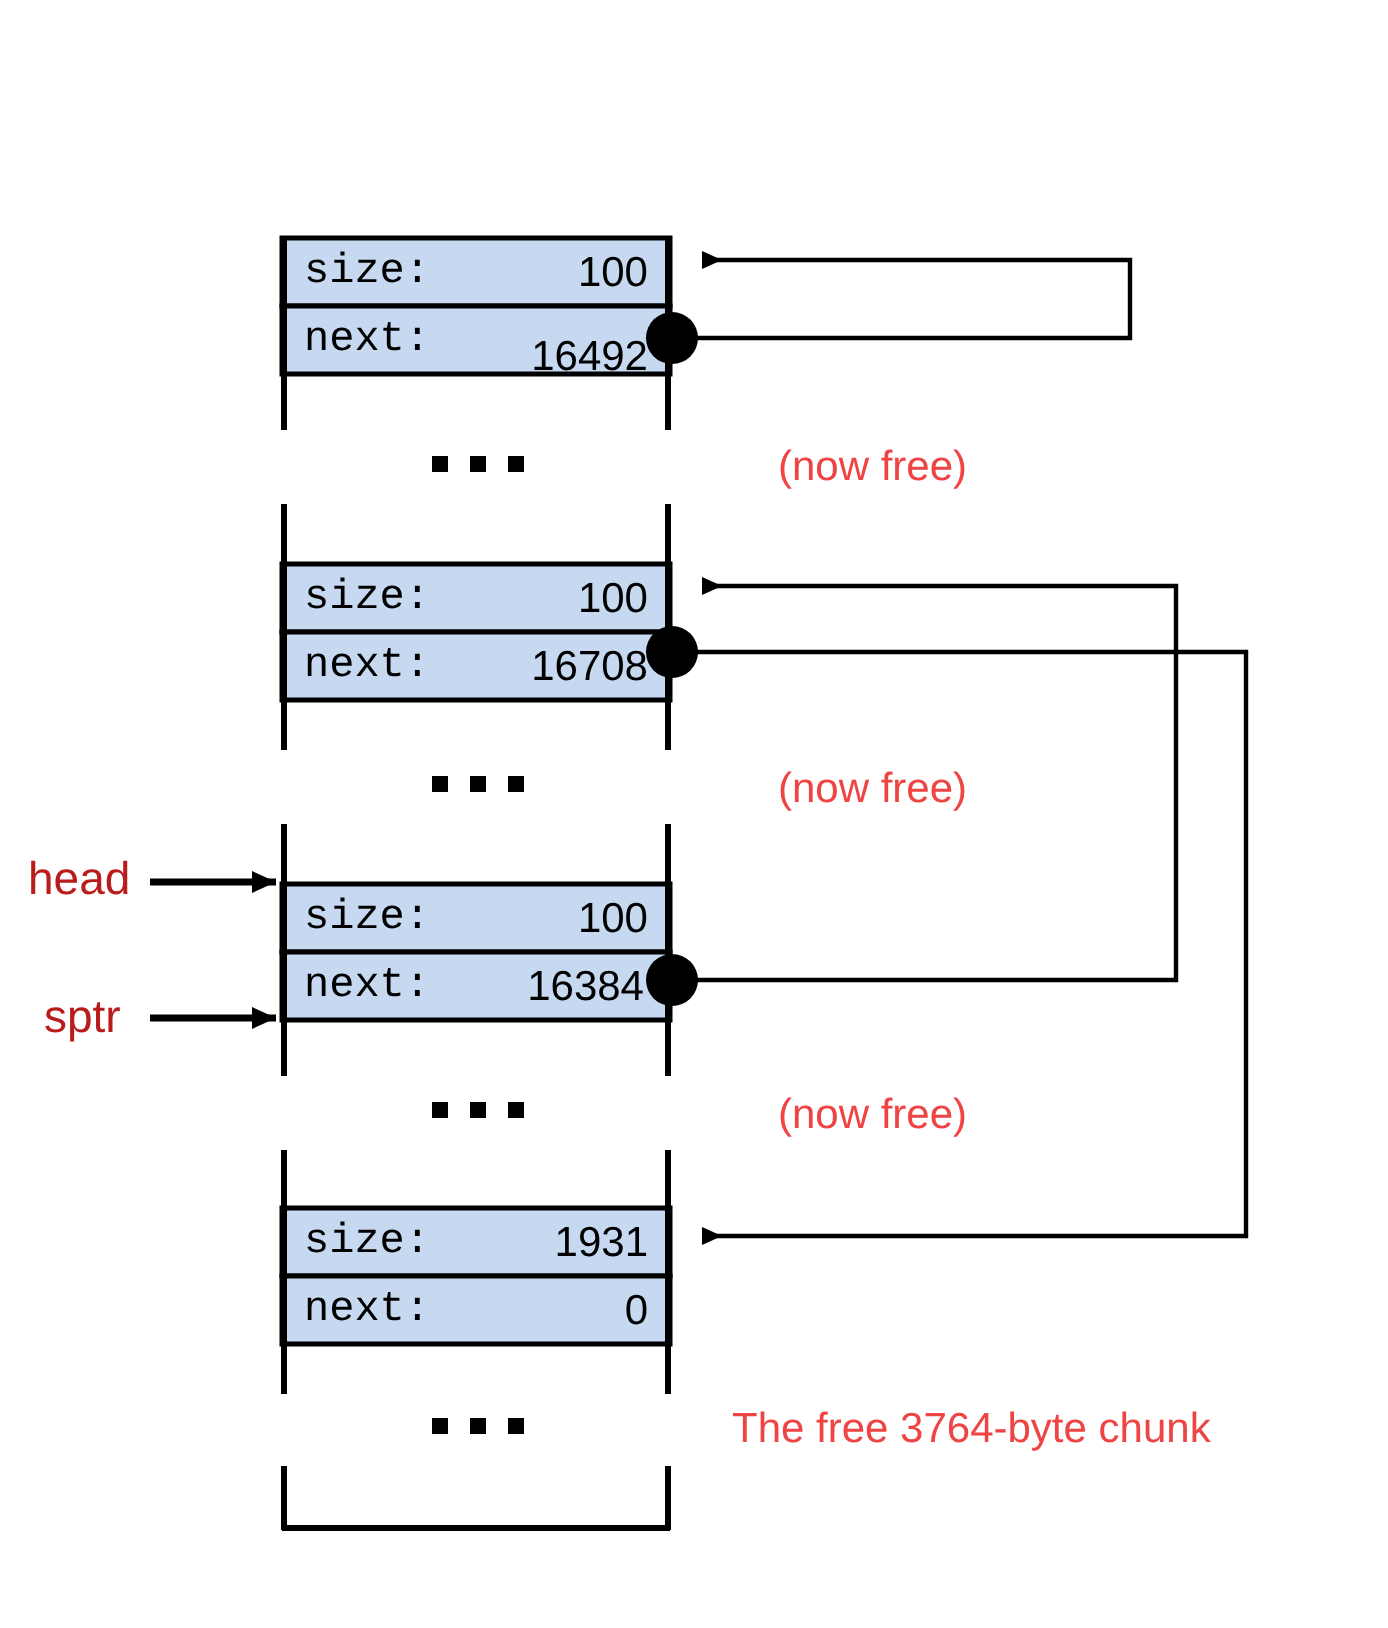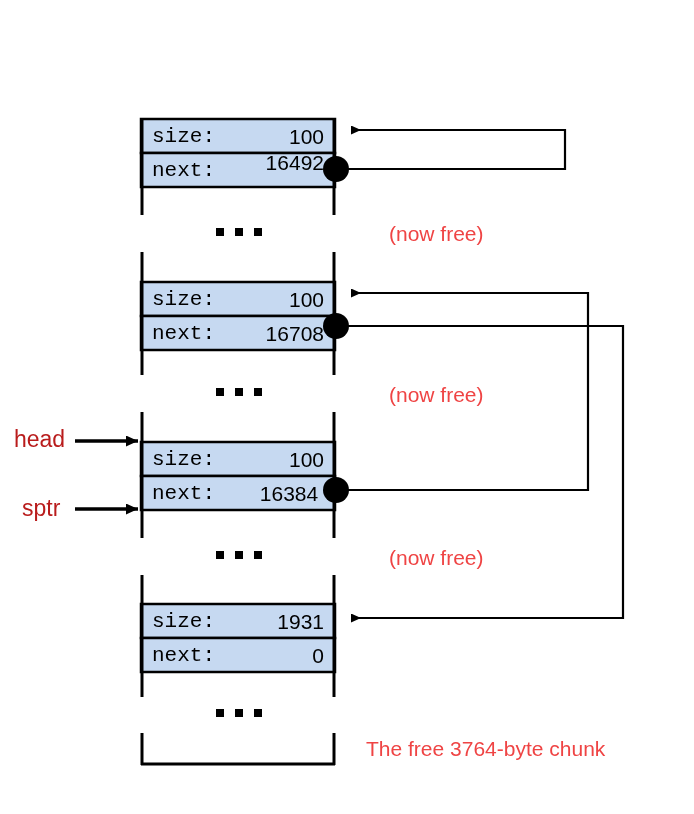--- a/index.html
+++ b/index.html
@@ -129,21 +129,21 @@
     <circle cx="336" cy="490" r="13" fill="#000"></circle>
 
     <line x1="75" y1="441" x2="138" y2="441" stroke="#000" stroke-width="3.5" marker-end="url(#arrowR)"></line>
     <line x1="75" y1="509" x2="138" y2="509" stroke="#000" stroke-width="3.5" marker-end="url(#arrowR)"></line>
   </svg>
 
 
   <div class="txt field-label" style="left:152px; top:126px;">size:</div>
   <div class="txt field-value" style="left:232px; top:126px; width:92px;">100</div>
   <div class="txt field-label" style="left:152px; top:160px;">next:</div>
-  <div class="txt field-value" style="left:222px; top:152px; width:102px;">16492</div>
+  <div class="txt field-value" style="left:222px; top:168px; width:102px;">16492</div>
   <div class="ellipsis" style="left:216px; top:228px;">
     <i></i>
       <i></i>
       <i></i>
   </div>
   <div class="txt annot" style="left:389px; top:223px;">(now free)</div>
 
   <div class="txt field-label" style="left:152px; top:289px;">size:</div>
   <div class="txt field-value" style="left:232px; top:289px; width:92px;">100</div>
   <div class="txt field-label" style="left:152px; top:323px;">next:</div>
@@ -151,35 +151,35 @@
   <div class="ellipsis" style="left:216px; top:388px;">
     <i></i>
       <i></i>
       <i></i>
   </div>
   <div class="txt annot" style="left:389px; top:384px;">(now free)</div>
 
   <div class="txt field-label" style="left:152px; top:449px;">size:</div>
   <div class="txt field-value" style="left:232px; top:449px; width:92px;">100</div>
   <div class="txt field-label" style="left:152px; top:483px;">next:</div>
-  <div class="txt field-value" style="left:238px; top:483px; width:102px;text-align:center;">16384</div>
+  <div class="txt field-value" style="left:220px; top:483px; width:102px;">16384</div>
   <div class="ellipsis" style="left:216px; top:551px;">
     <i></i>
       <i></i>
       <i></i>
   </div>
   <div class="txt annot" style="left:389px; top:547px;">(now free)</div>
 
   <div class="txt field-label" style="left:152px; top:611px;">size:</div>
   <div class="txt field-value" style="left:222px; top:611px; width:102px;">1931</div>
   <div class="txt field-label" style="left:152px; top:645px;">next:</div>
   <div class="txt field-value" style="left:232px; top:645px; width:92px;">0</div>
   <div class="ellipsis" style="left:216px; top:709px;">
     <i></i>
       <i></i>
       <i></i>
   </div>
-  <div class="txt annot" style="left:366px; top:738px;text-align:right;">The free 3764-byte chunk</div>
+  <div class="txt annot" style="left:366px; top:704px;text-align:right;">The free 3764-byte chunk</div>
 
   <div class="txt ptr-label" style="left:14px; top:428px;">head</div>
   <div class="txt ptr-label" style="left:22px; top:497px;">sptr</div>
 
 </div>
 
 </body></html>

